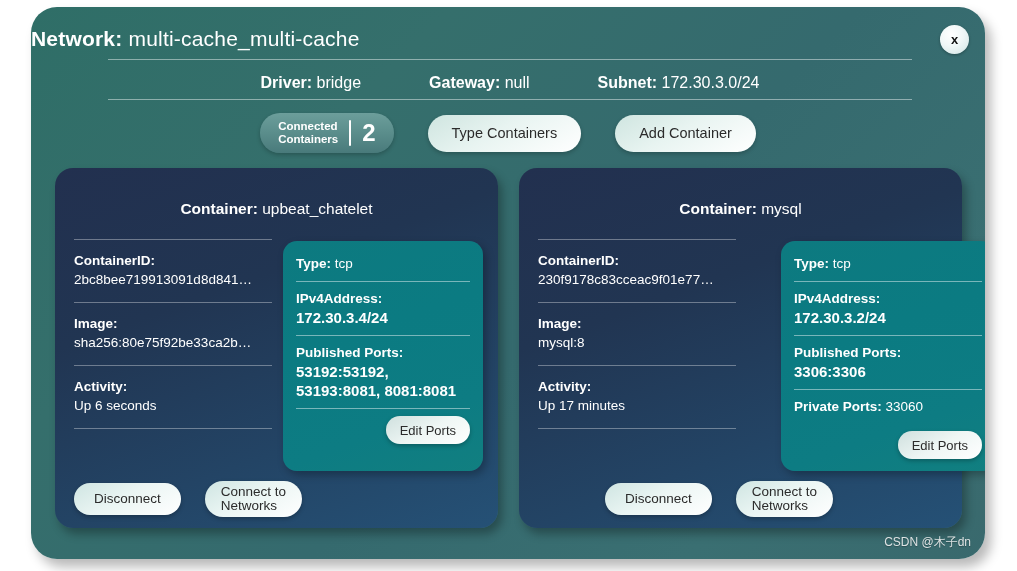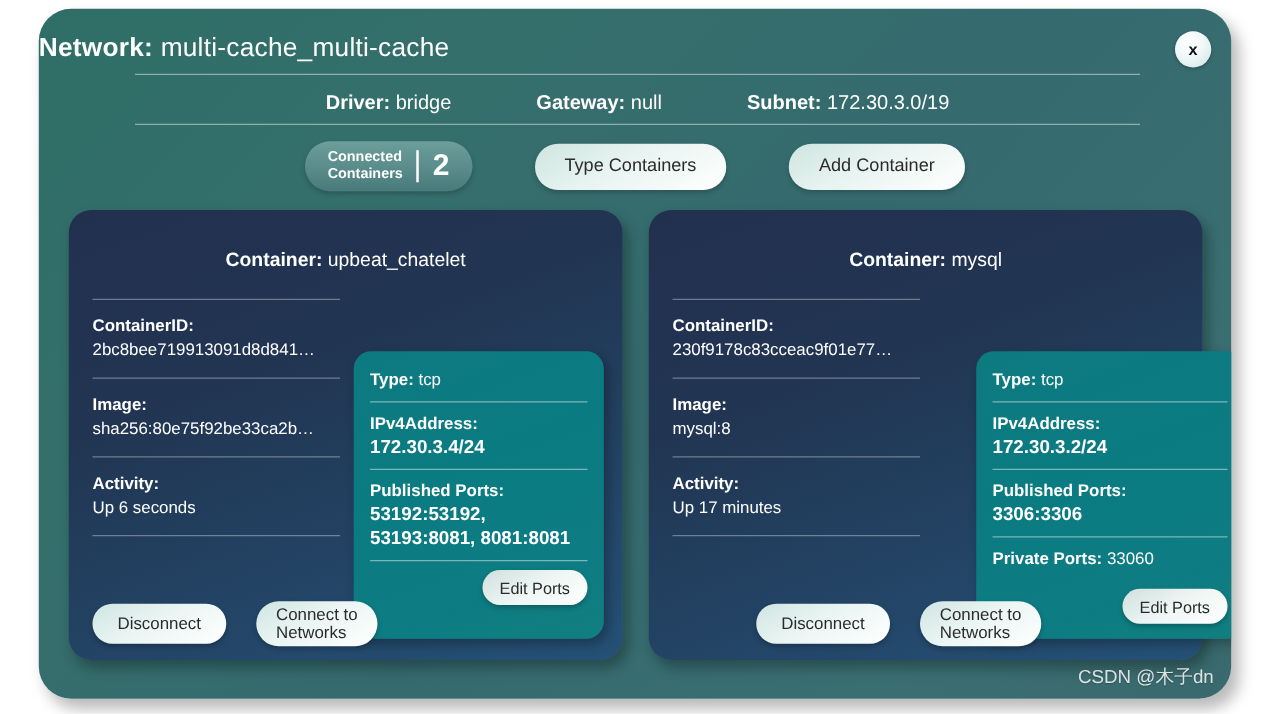--- a/index.html
+++ b/index.html
@@ -98,21 +98,21 @@
 
   
   .actions {
     position: absolute;
     left: 0;
     top: 106px;
     width: 954px;
     display: flex;
     align-items: center;
     justify-content: center;
-    gap: 50px;
+    gap: 34px;
   }
 
   .cc-pill {
     display: flex;
     align-items: center;
     gap: 11px;
     height: 40px;
     padding: 0 18px;
     border: none;
     border-radius: 22px;
@@ -221,21 +221,20 @@
   
   .ports-panel {
     position: absolute;
     top: 73px;
     border-radius: 14px;
     background: linear-gradient(160deg, #0d7a80 0%, #0b7b82 40%, #0d7c83 75%, #117f80 100%);
     box-shadow: 3px 4px 9px rgba(0,0,0,0.28);
     color: #ffffff;
     box-sizing: border-box;
     padding: 12px 13px 10px 13px;
-    margin-top: 40px;
   }
   .card.left  .ports-panel { left: 228px; width: 200px; height: 230px; }
   .card.right .ports-panel { left: 262px; width: 214px; height: 230px; }
 
   .pp-sep {
     height: 1px;
     background: rgba(255,255,255,0.45);
   }
   .pp-block { padding: 7px 0 8px 0; }
   .pp-block:first-child { padding-top: 1px; }
@@ -297,21 +296,21 @@
   }
   .footer-btn.single { height: 32px; padding: 0 20px; }
   .footer-btn.multi  { height: 36px; padding: 0 16px; }
 
   
   .watermark {
     position: absolute;
     right: 14px;
     bottom: 8px;
     color: rgba(245,245,245,0.88);
-    font-size: 15px;
+    font-size: 12px;
     font-family: "Liberation Sans", sans-serif;
     white-space: nowrap;
     text-shadow: 0 1px 1px rgba(0,0,0,0.25);
   }
 </style>
 </head>
 <body>
 
 <div class="stage">
   <div class="modal">
@@ -329,21 +328,21 @@
       <div class="meta-item">
         <b>Driver:</b>
         <span>bridge</span>
       </div>
       <div class="meta-item">
         <b>Gateway:</b>
         <span>null</span>
       </div>
       <div class="meta-item">
         <b>Subnet:</b>
-        <span>172.30.3.0/19</span>
+        <span>172.30.3.0/24</span>
       </div>
     </div>
 
     <div class="hr bottom"></div>
 
     <div class="actions">
       <button class="cc-pill">
         <span class="cc-label">Connected
 Containers</span>
         <span class="cc-bar"></span>

